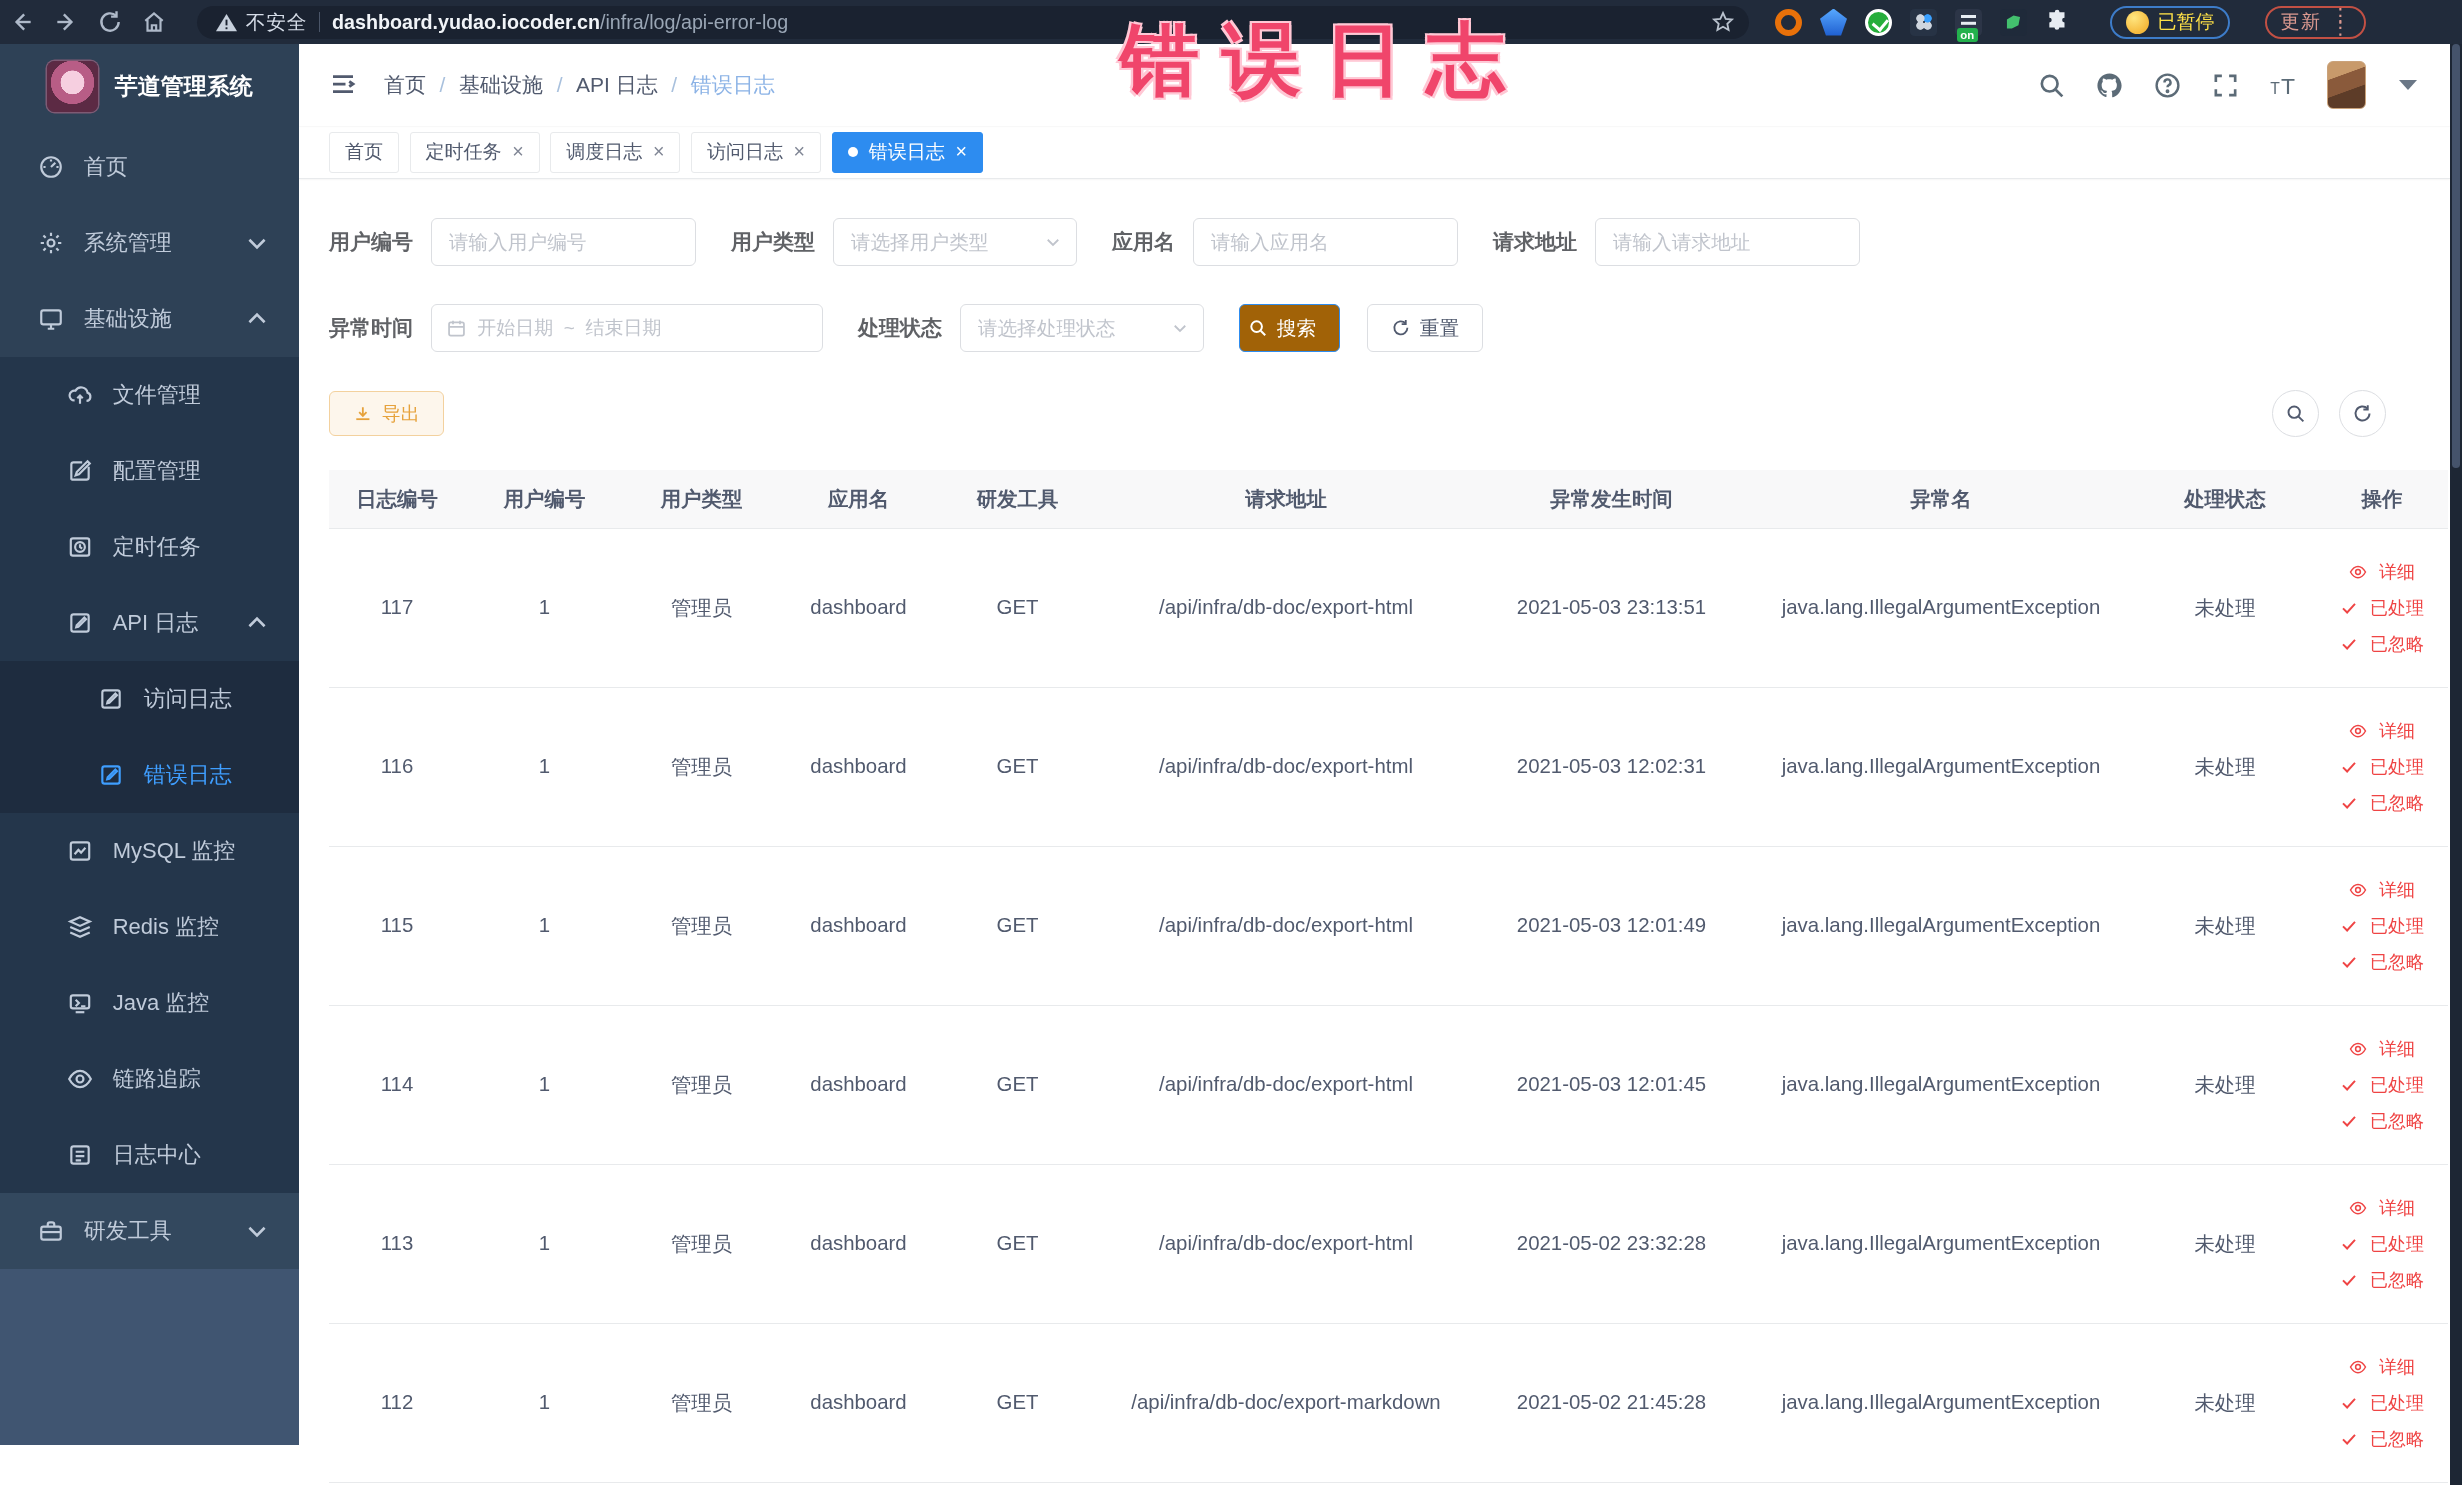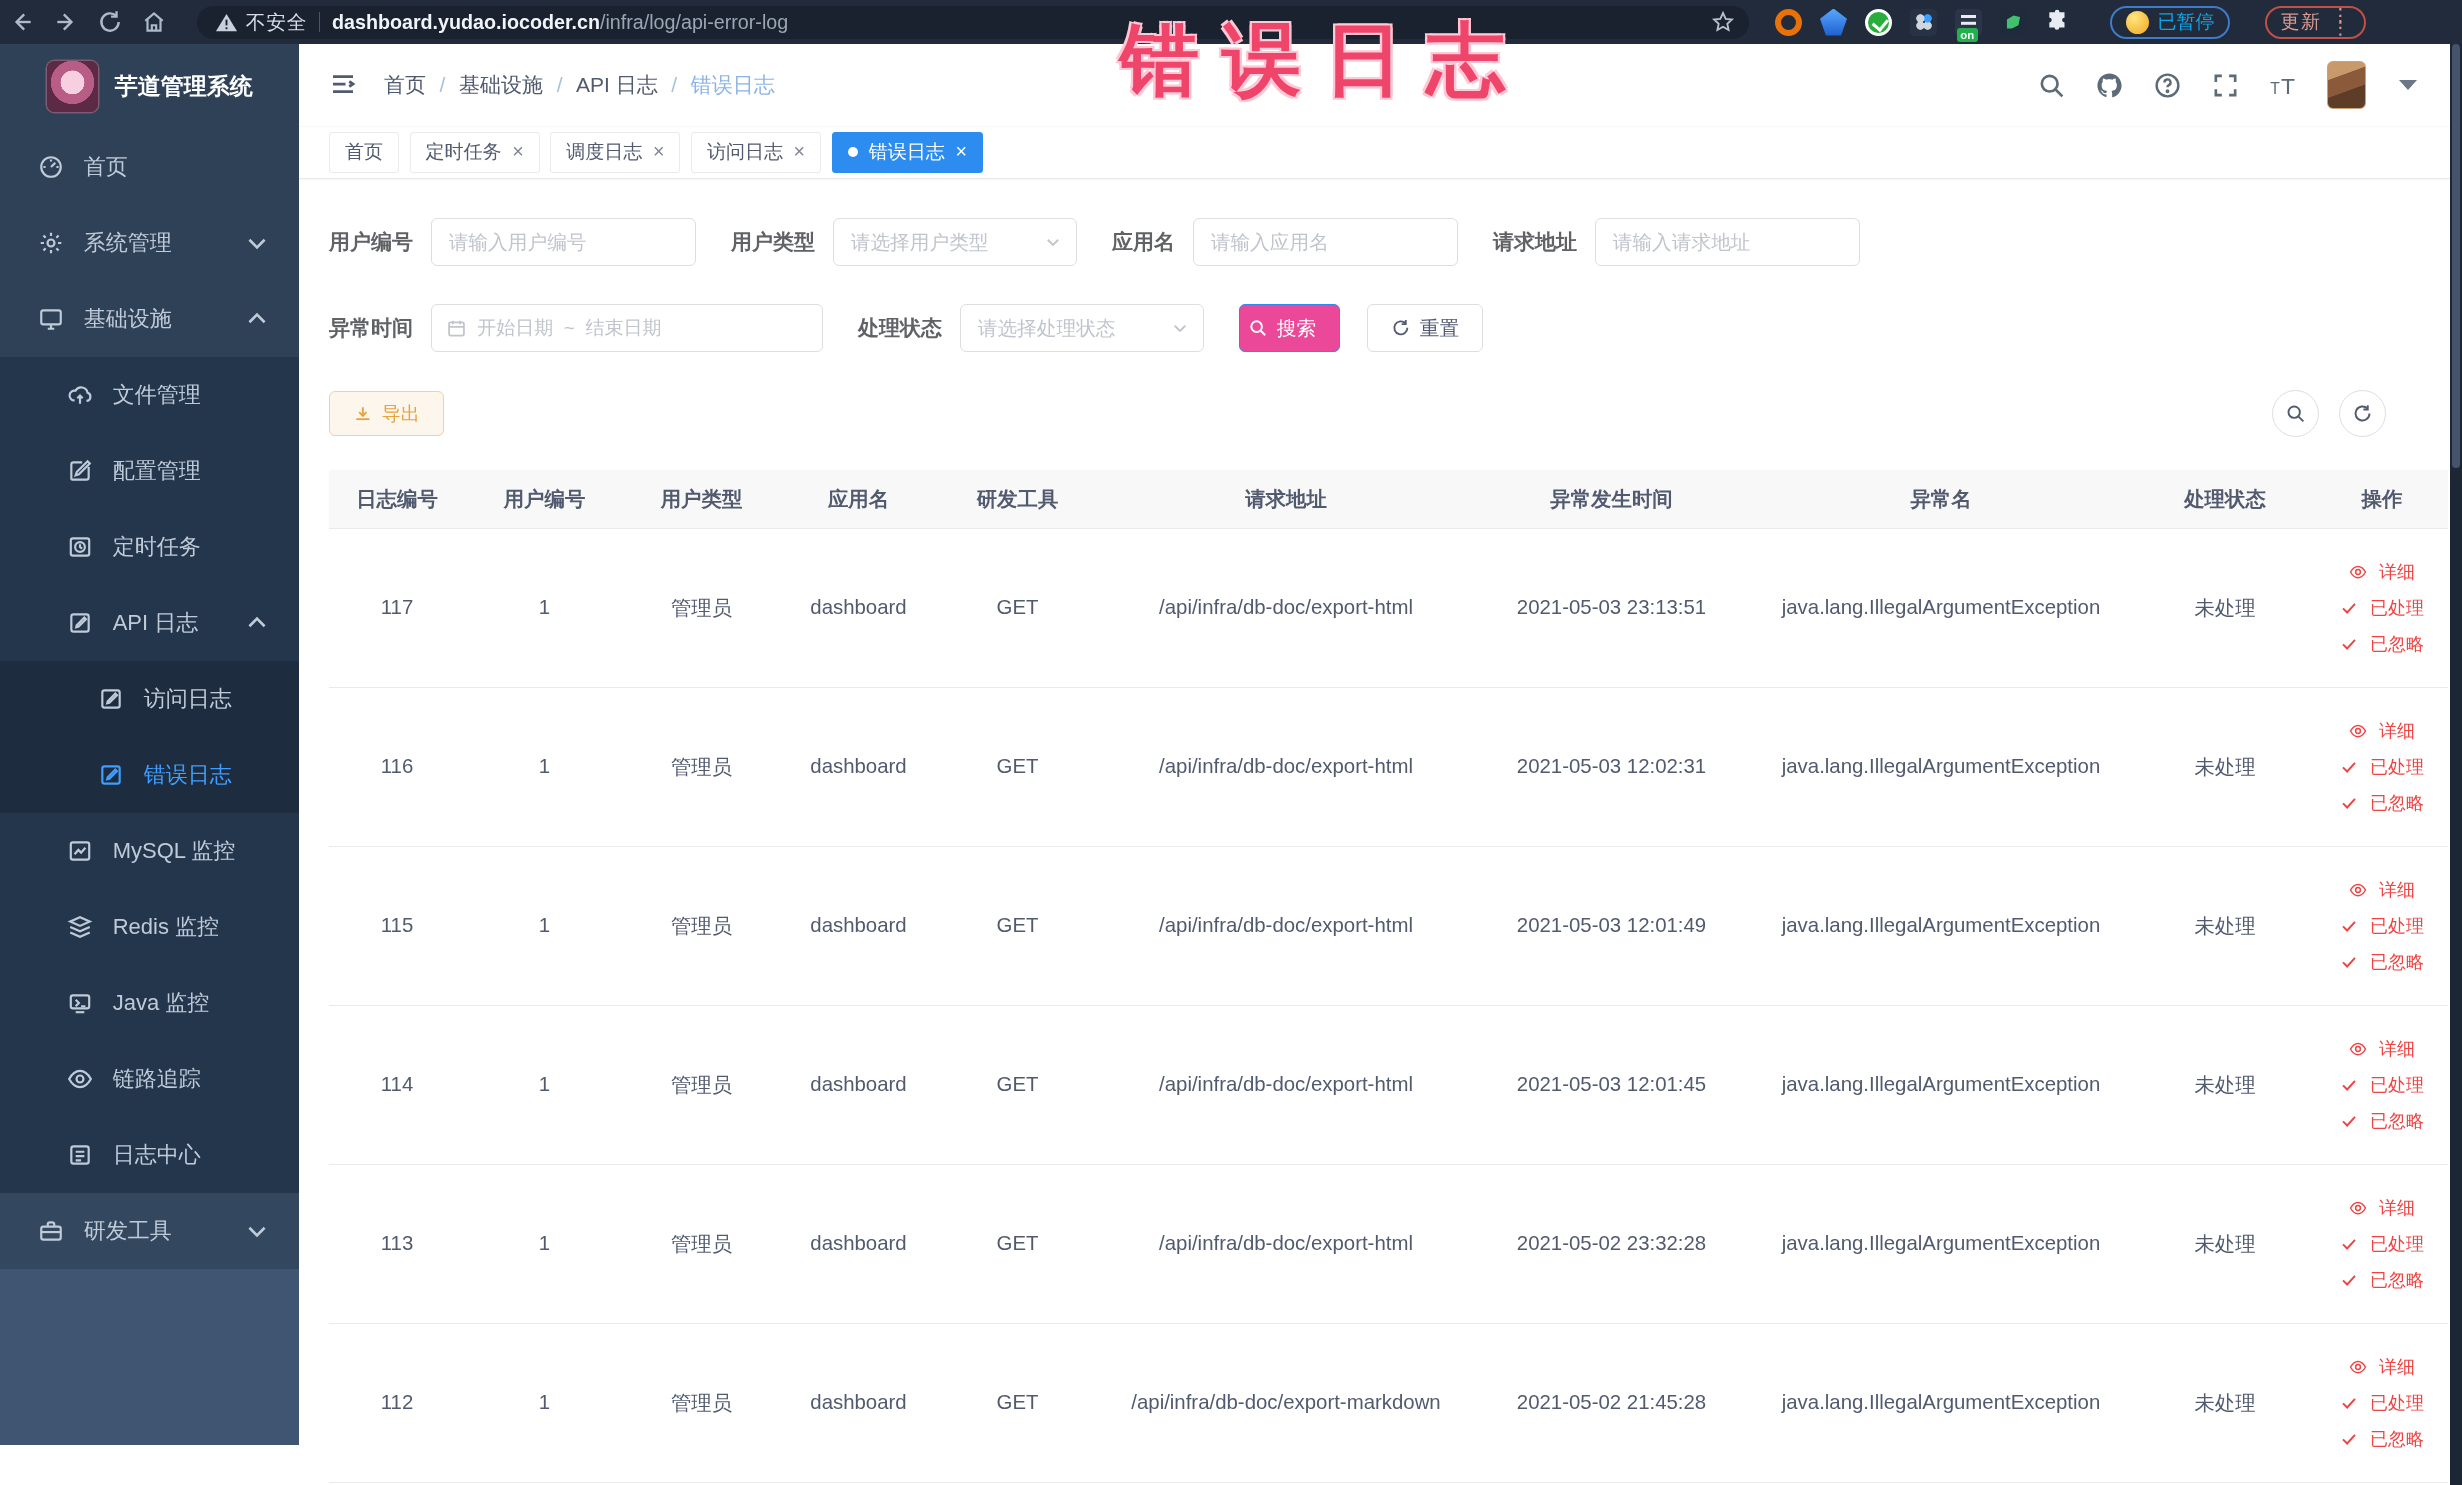--- a/index.html
+++ b/index.html
@@ -40,21 +40,21 @@
   .ext-on::after { content:"on"; position:absolute; left:1.5px; bottom:-6px; background:#23b14d; color:#fff;
                    font-size:11.4px; font-weight:bold; padding:0.8px 3.8px; border-radius:3px; }
   .ext-leaf { background:#1f2a3a; border-radius:4.5px; }
   .ext-leaf::after { content:""; position:absolute; inset:5.3px; background:#43c06e;
                      clip-path:polygon(10% 90%, 10% 35%, 50% 10%, 90% 20%, 80% 70%, 40% 90%); }
   .ext-puzzle { color:#e7ecf2; }
   .pill { height:33px; border-radius:16.7px; display:flex; align-items:center; padding:0 13.6px; gap:9px; flex:0 0 auto; }
   .pill-paused { border:2.3px solid #3d7cc9; margin-left:21px; }
   .pill-paused .emoji { width:23px; height:23px; border-radius:50%;
         background:radial-gradient(circle at 35% 30%, #ffe680, #f5b93c 70%); position:relative; }
-  .pill-paused .label { font-size:19px; color:#0ea5e9; }
+  .pill-paused .label { font-size:19px; color:#fde047; }
   .pill-update { border:2.3px solid #c25044; margin-left:16.7px; }
   .pill-update .label { font-size:19px; color:#d9988f; letter-spacing:1.5px; }
   .pill-update .kebab { color:#d9988f; font-size:19.7px; letter-spacing:0; line-height:0.6; }
 
   
   .win-scrollbar { position:absolute; top:44px; right:0; width:12px; height:1442px; background:#1d2634; z-index:55; }
   .win-scrollbar .thumb { position:absolute; top:0; left:2.3px; width:7.6px; height:424px; background:#45536b; border-radius:3.8px; }
 
   
   .sidebar { position:absolute; top:44px; left:0; width:299px; height:1262px; background:#2e4156; z-index:40; }
@@ -115,21 +115,21 @@
   .f-select input { width:244px; padding-right:45px; }
   .sel-arrow { position:absolute; right:15px; top:15px; width:18px; height:18px; color:#c0c4cc; pointer-events:none; }
   .date-range { width:392px; height:48px; border:0.8px solid #dcdee2; border-radius:6px; display:flex;
                 align-items:center; padding:0 13.6px; margin-right:35px; gap:10.6px; }
   .date-range .cal { width:21px; height:21px; color:#c0c4cc; flex:0 0 auto; }
   .date-range .ph { font-size:19px; color:#c0c4cc; white-space:nowrap; }
   .date-range .tilde { color:#c0c4cc; font-size:19px; }
   .btn { height:48px; border-radius:6px; display:inline-flex; align-items:center; justify-content:center;
          font-size:19.7px; gap:9px; cursor:pointer; border:0.8px solid transparent; padding:0 23px; white-space:nowrap; }
   .btn svg { width:19.7px; height:19.7px; }
-  .btn-primary { background:#ec4899; color:#fff; border-color:#2d8cf0; margin-right:27px;padding-left:8px; }
+  .btn-primary { background:#a16207; color:#fff; border-color:#2d8cf0; margin-right:27px;padding-left:8px; }
   .btn-default { background:#fff; color:#515a6e; border-color:#dcdee2; }
   .toolbar-row { display:flex; align-items:center; margin-bottom:33px; padding-right:64px; }
   .btn-warning-plain { background:#fdf6ec; color:#e6a23c; border-color:#f3d19e; height:45px; font-size:19px; }
   .round-btns { margin-left:auto; display:flex; gap:19.7px; }
   .round-btn { width:47px; height:47px; border-radius:50%; border:0.8px solid #dcdee2; background:#fff;
                display:flex; align-items:center; justify-content:center; color:#515a6e; cursor:pointer; }
   .round-btn svg { width:21px; height:21px; }
 
   
   .log-table { width:2112px; border-collapse:collapse; table-layout:fixed; }

